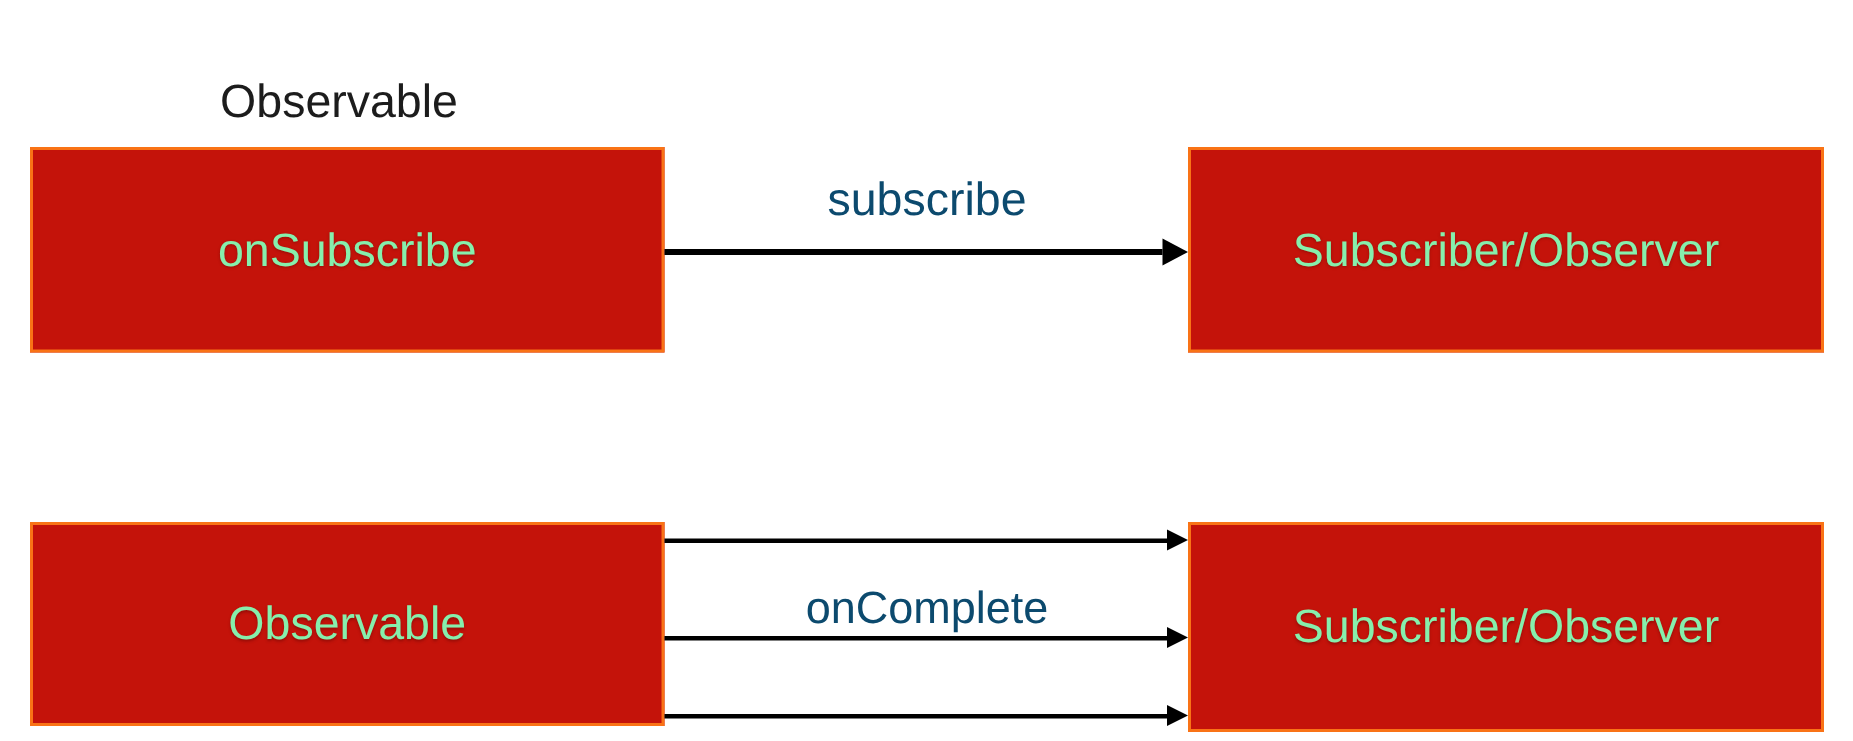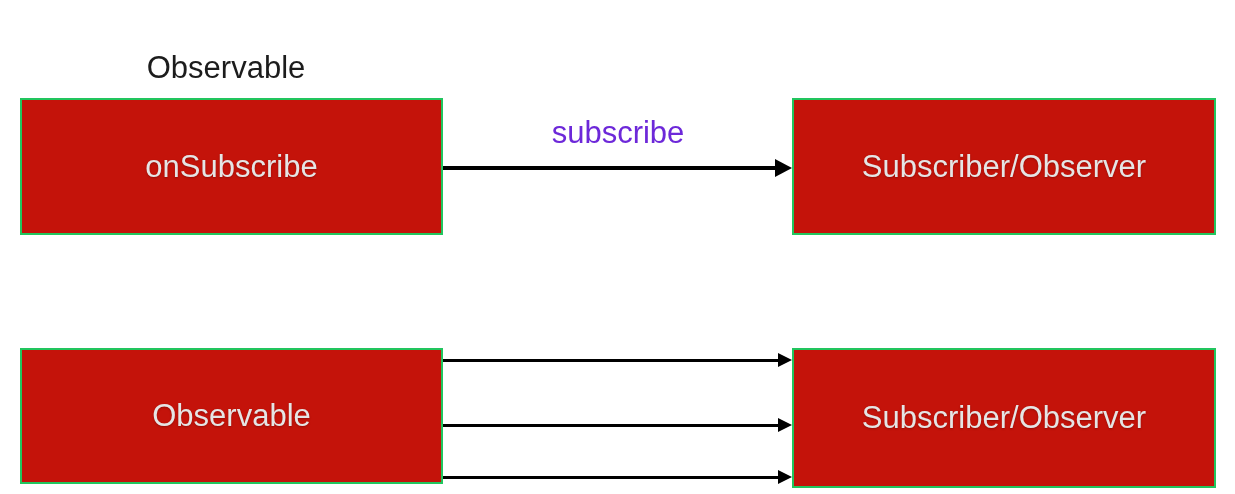--- a/index.html
+++ b/index.html
@@ -13,26 +13,26 @@
     width: 1235px;
     height: 494px;
     background: #ffffff;
     overflow: hidden;
     margin-top: 28px;
   }
   
   .box {
     position: absolute;
     background: #c4130a;
-    border: 2px solid #22c55e;
+    border: 2px solid #f97316;
     box-sizing: border-box;
     display: flex;
     align-items: center;
     justify-content: center;
-    color: #e5e5e5;
+    color: #86efac;
     font-size: 31px;
     text-shadow: 0 1px 2px rgba(60,0,0,0.35);
     white-space: nowrap;
   }
   .box-onsubscribe      { left: 20px;  top: 70px;  width: 423px; height: 137px; }
   .box-subscriber-top   { left: 792px; top: 70px;  width: 424px; height: 137px; }
   .box-observable       { left: 20px;  top: 320px; width: 423px; height: 136px; }
   .box-subscriber-bot   { left: 792px; top: 320px; width: 424px; height: 140px; }
 
   
@@ -80,21 +80,21 @@
   .head-onerror    { top: 442px; }
 
   
   .arrow-label {
     position: absolute;
     left: 468px;
     width: 300px;
     text-align: center;
     font-size: 30px;
     line-height: 34px;
-    color: #6d28d9;
+    color: #0c4a6e;
     white-space: nowrap;
   }
   .label-subscribe  { top: 88px;  font-size: 31px; }
   .label-onnext     { top: 293px; }
   .label-oncomplete { top: 361px; }
   .label-onerror    { top: 414px; }
 </style>
 </head>
 <body>
 
@@ -114,20 +114,21 @@
     <span>Subscriber/Observer</span>
   </div>
 
   <div class="box box-observable">
     <span>Observable</span>
   </div>
 
   <div class="arrow-line line-thin line-onnext"></div>
   <div class="arrow-head head-thin head-onnext"></div>
 
+  <div class="arrow-label label-oncomplete">onComplete</div>
   <div class="arrow-line line-thin line-oncomplete"></div>
   <div class="arrow-head head-thin head-oncomplete"></div>
 
   <div class="arrow-line line-thin line-onerror"></div>
   <div class="arrow-head head-thin head-onerror"></div>
 
   <div class="box box-subscriber-bot">
     <span>Subscriber/Observer</span>
   </div>
 

